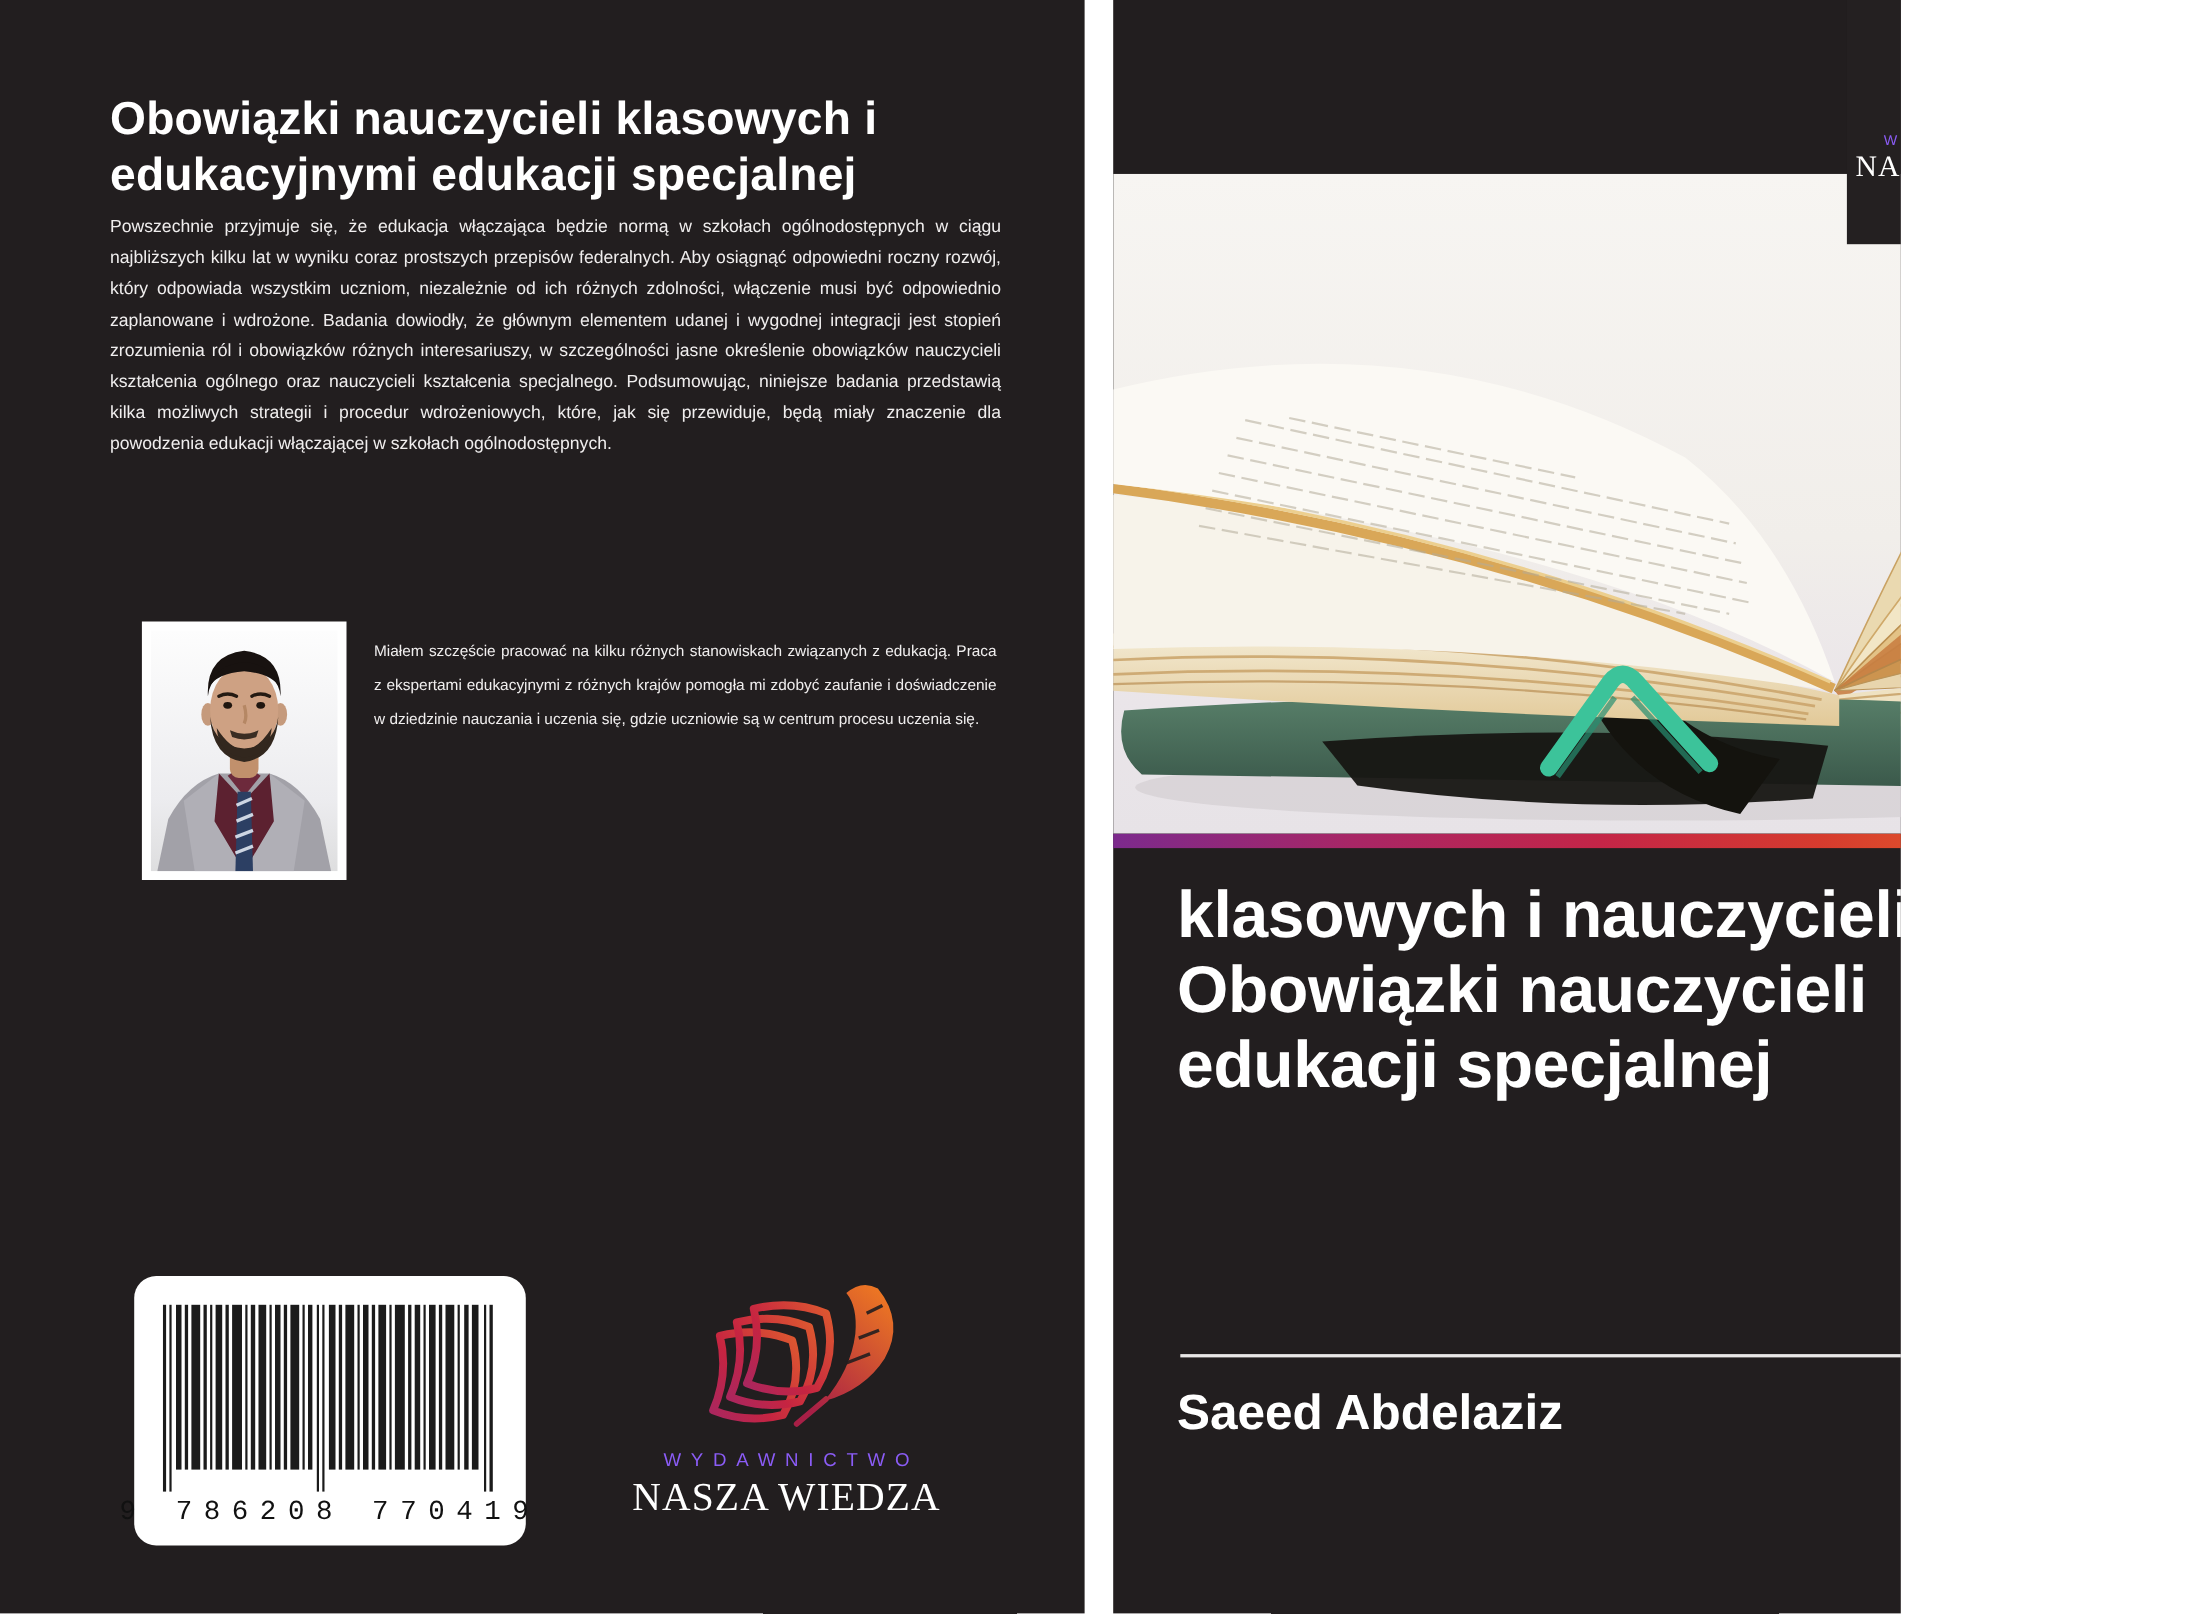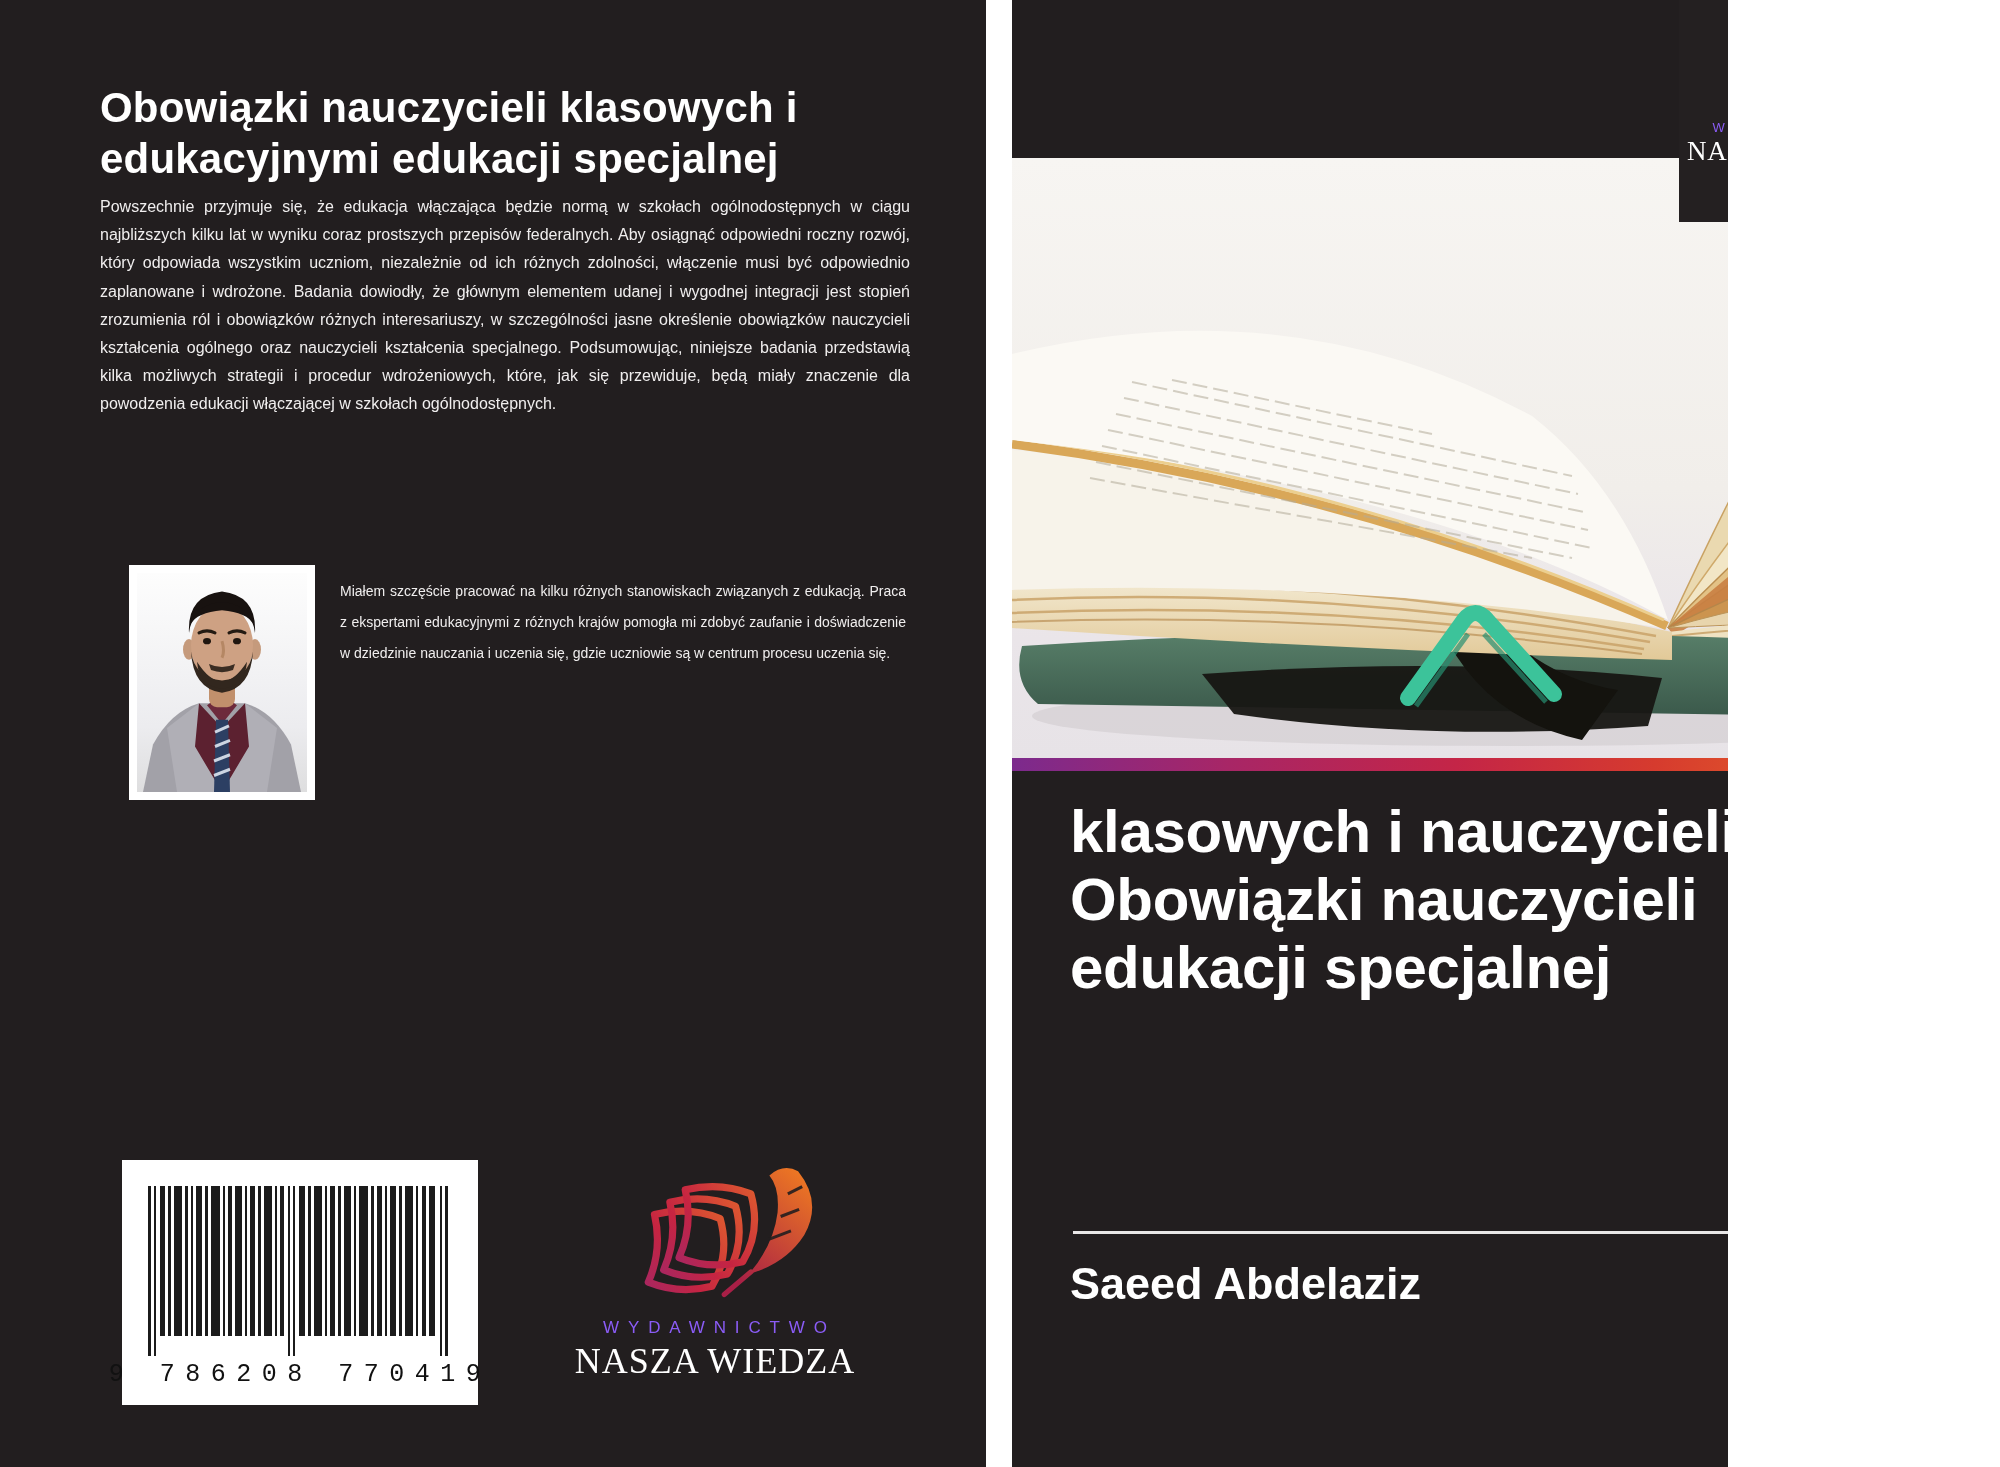--- a/index.html
+++ b/index.html
@@ -15,21 +15,21 @@
   .back-title span{display:block;}
   .back-desc{position:absolute;left:100px;top:193px;width:810px;color:#f0eeee;
              font-size:16px;line-height:28.2px;text-align:justify;}
   .author-photo-frame{position:absolute;left:129px;top:565px;width:186px;height:235px;
                       background:#ffffff;box-sizing:border-box;padding:8px;}
   .author-photo-frame svg{display:block;width:100%;height:100%;}
   .back-bio{position:absolute;left:340px;top:576px;width:566px;color:#f0eeee;
             font-size:14px;line-height:31px;text-align:justify;}
 
   .barcode-box{position:absolute;left:122px;top:1160px;width:356px;height:245px;background:#ffffff;
-               display:flex;flex-direction:column;align-items:center;}
+               display:flex;flex-direction:column;align-items:center;border-radius:20px;}
   .barcode-box svg{margin-top:26px;}
   .barcode-digits{margin-top:2px;font-family:"Liberation Mono",monospace;font-size:25px;
                   color:#111;letter-spacing:0.42em;white-space:nowrap;}
 
   .pub-logo-block{position:absolute;display:flex;flex-direction:column;align-items:center;}
   .pub-logo-back{left:560px;top:1158px;width:310px;}
   .pub-line1{color:#8b5cf6;letter-spacing:0.52em;text-indent:0.52em;white-space:nowrap;}
   .pub-line2{color:#ffffff;font-family:"Liberation Serif",serif;font-weight:normal;letter-spacing:1px;white-space:nowrap;}
   .pub-logo-back .pub-line1{font-size:17px;margin-top:4px;}
   .pub-logo-back .pub-line2{font-size:36px;margin-top:2px;}

